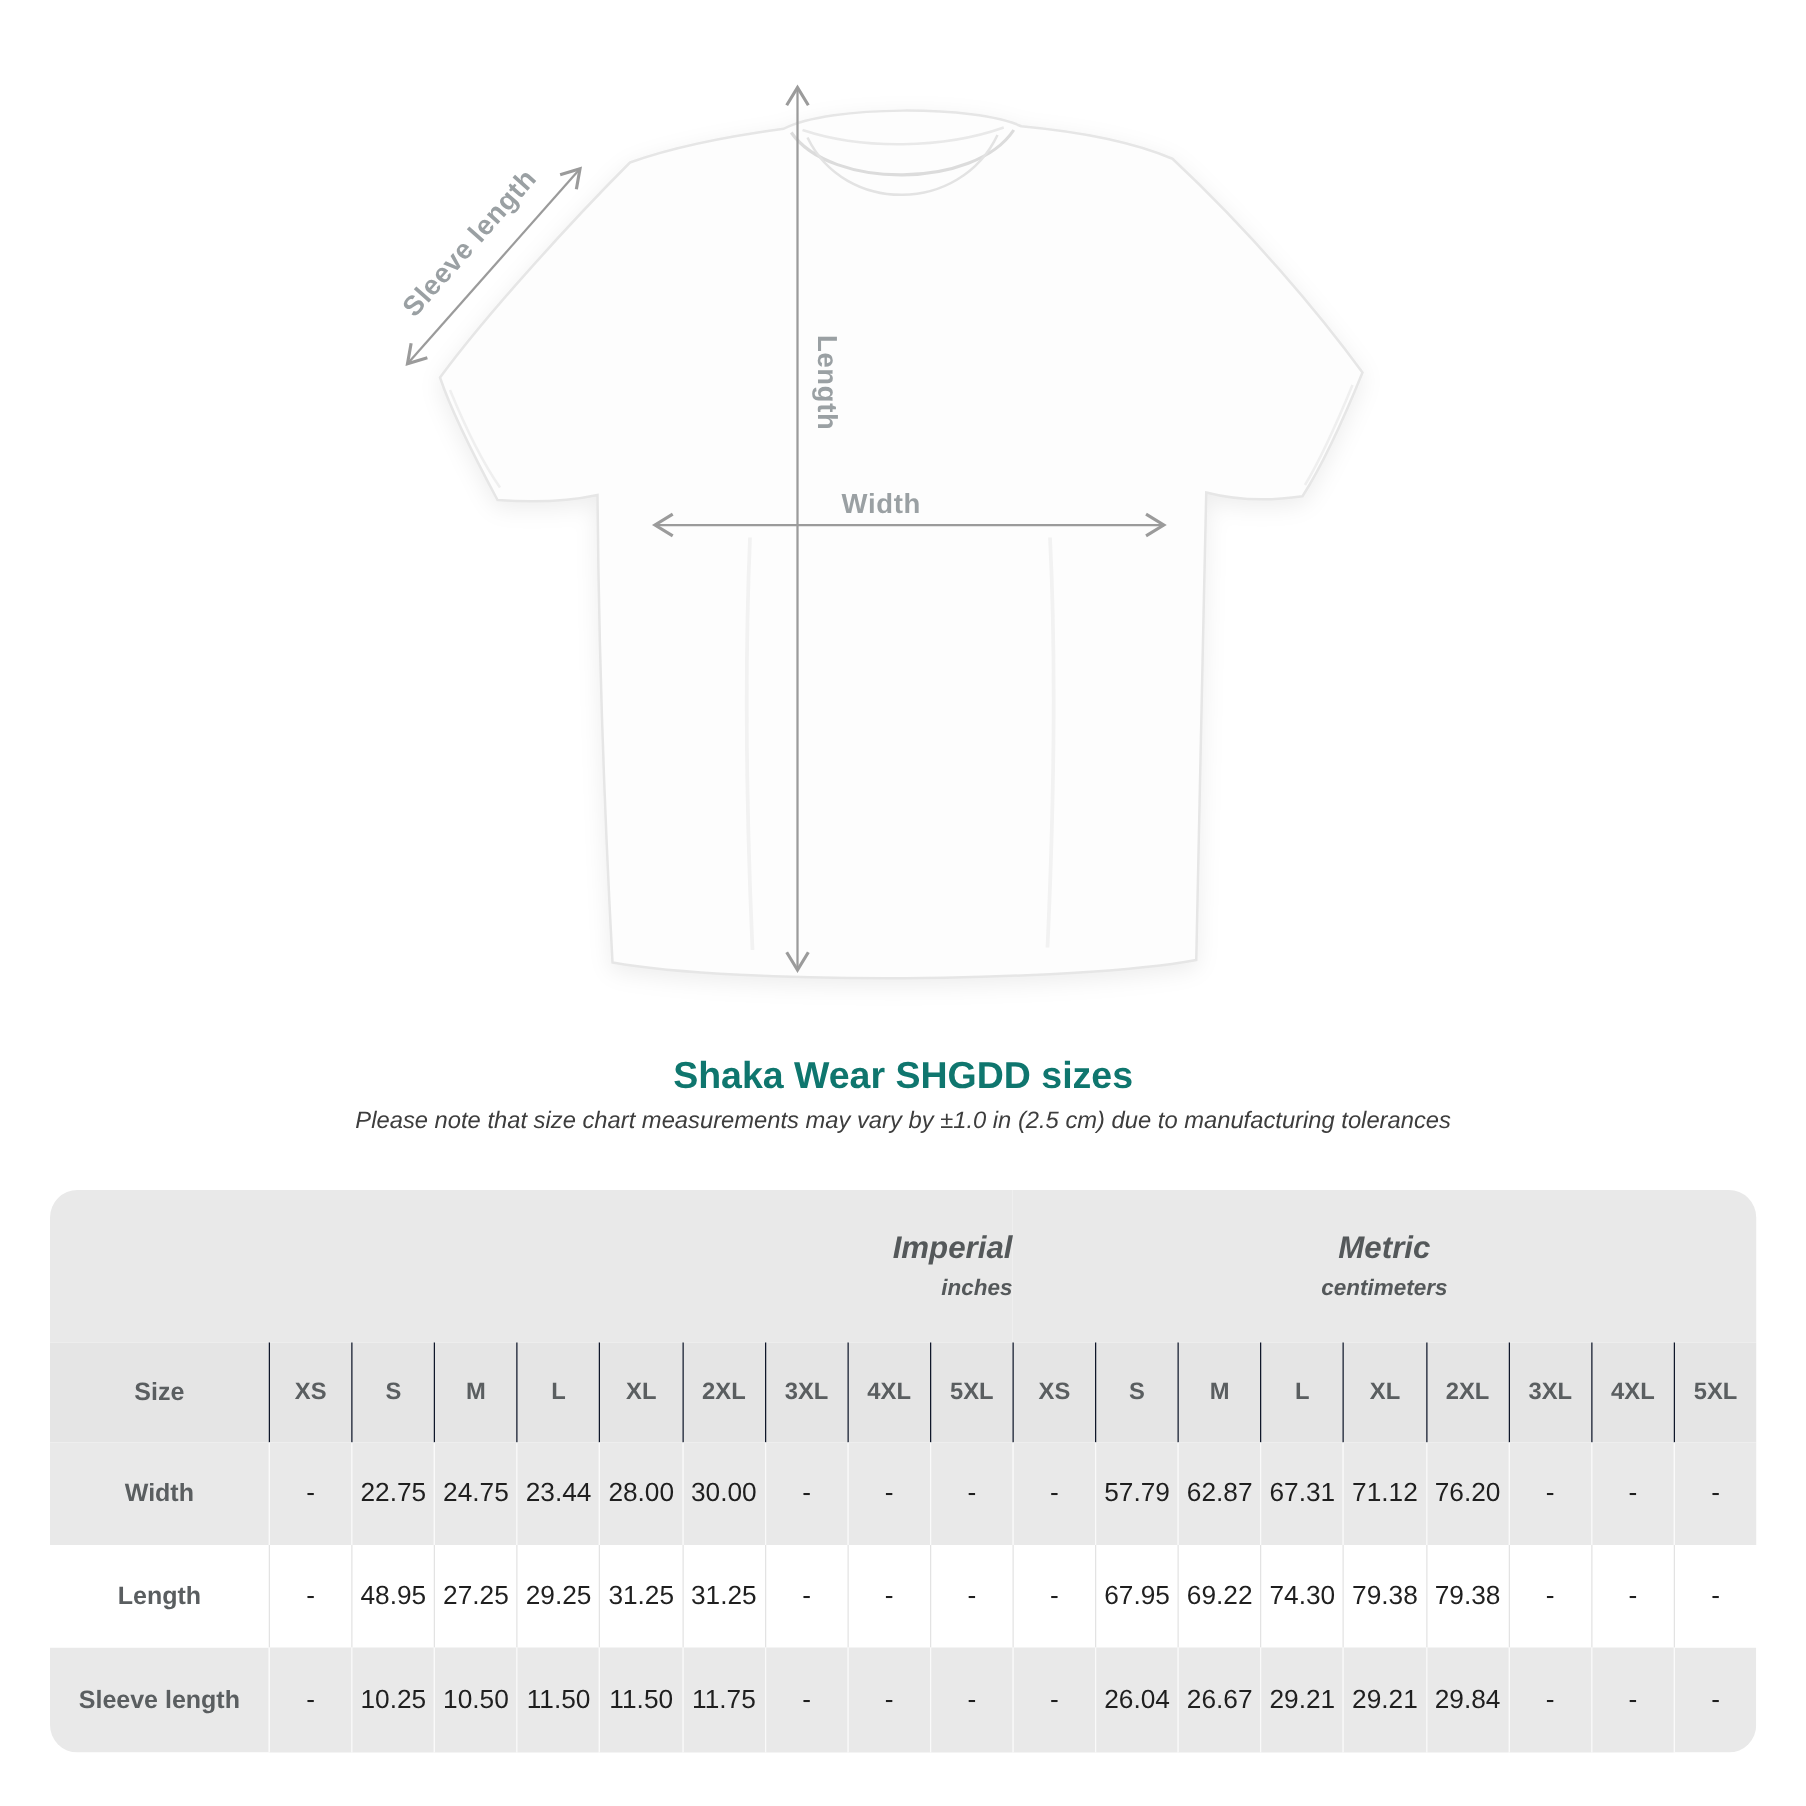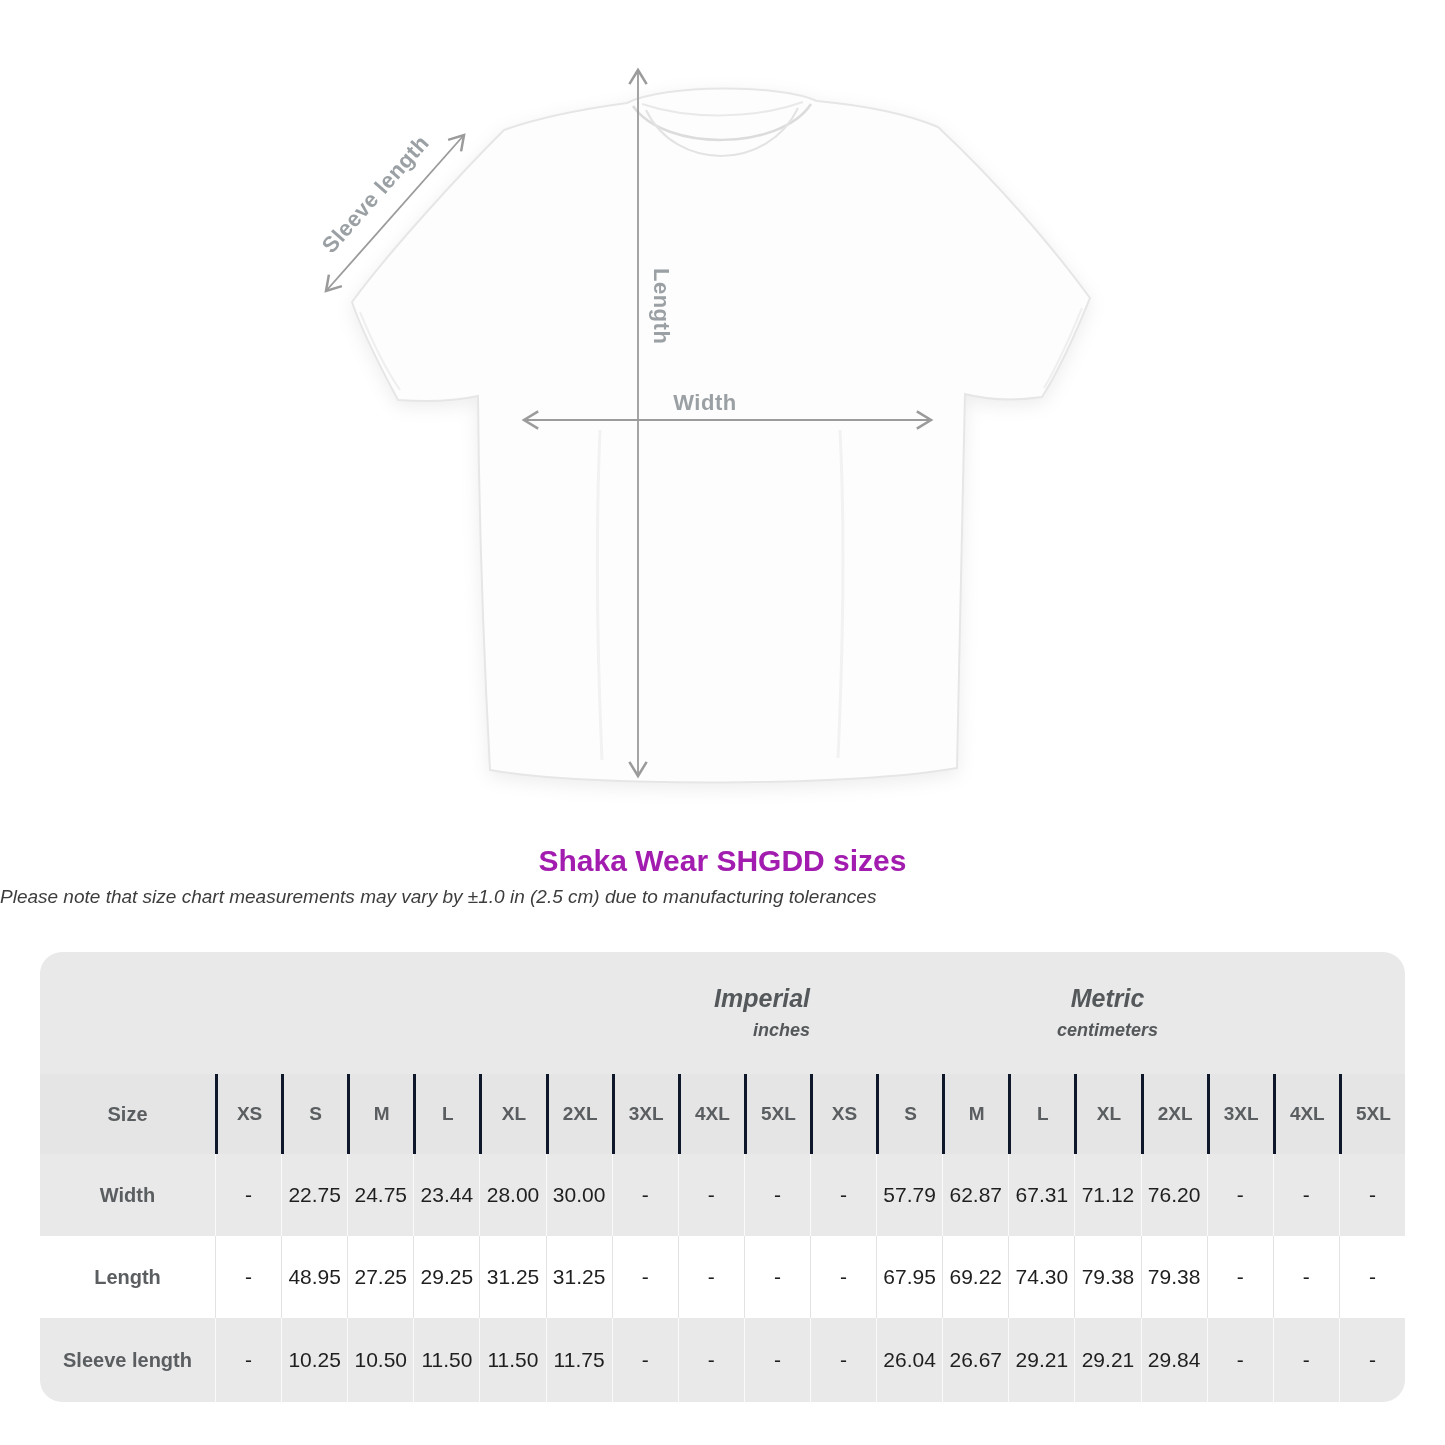--- a/index.html
+++ b/index.html
@@ -10,45 +10,45 @@
   }
   
   .diagram{position:relative;width:1445px;height:820px;}
   .diagram svg{display:block;}
   .measure-label{
     font-family:"Liberation Sans", sans-serif;
     font-size:22px;font-weight:bold;fill:#9aa0a3;letter-spacing:.5px;
   }
   
   .page-title{
-    text-align:center;color:#a21caf;font-size:30px;font-weight:bold;
+    text-align:center;color:#0f766e;font-size:30px;font-weight:bold;
     margin:24px 0 8px 0;
   }
   .page-subtitle{
-    color:#3d3d3d;font-size:19px;font-style:italic;
+    text-align:center;color:#3d3d3d;font-size:19px;font-style:italic;
     margin:0;
   }
   
   .chart-wrap{margin-top:44px;}
   table.size-chart{
     border-collapse:separate;border-spacing:0;table-layout:fixed;
     width:1365px;margin:0 auto;
   }
   col.size-col{width:175px;}
   tr.group-row th{
     background:#e9e9e9;height:122px;vertical-align:middle;padding:0;
   }
   th.group-imperial{border-top-left-radius:22px;text-align:right;}
   th.group-metric{border-top-right-radius:22px;}
   .group-label{font-size:25px;font-weight:bold;font-style:italic;color:#54585a;line-height:1.1;}
   .group-unit{font-size:18px;font-weight:bold;font-style:italic;color:#54585a;margin-top:8px;}
   tr.size-row{background:#e5e5e5;height:80px;}
   tr.size-row th{
     font-size:19px;font-weight:bold;color:#5a5e60;text-align:center;
-    vertical-align:middle;padding:0;border-left:3px solid #0f172a;
+    vertical-align:middle;padding:0;border-left:1px solid #0f172a;
   }
   tr.size-row th.corner{border-left:none;font-size:20px;}
   tr.data-row td{
     font-size:21px;color:#1f1f1f;text-align:center;vertical-align:middle;
     padding:0;border-left:1px solid #e3e3e3;font-weight:normal;
   }
   tr.data-row td.rowlabel{border-left:none;font-weight:bold;color:#5a5e60;font-size:20px;}
   tr.row-gray{background:#e9e9e9;}
   tr.row-gray td{border-left-color:#fafafa;}
   tr.row-white{background:#ffffff;}

